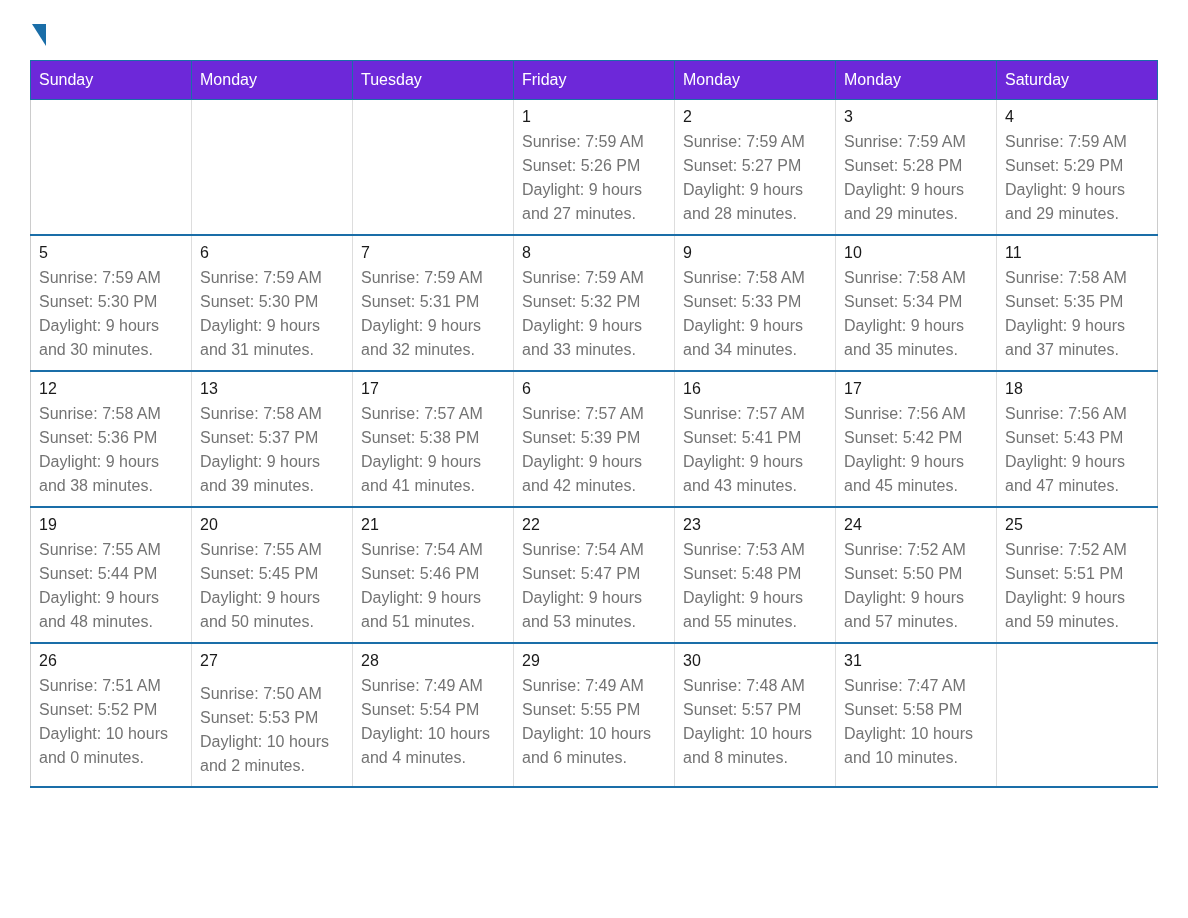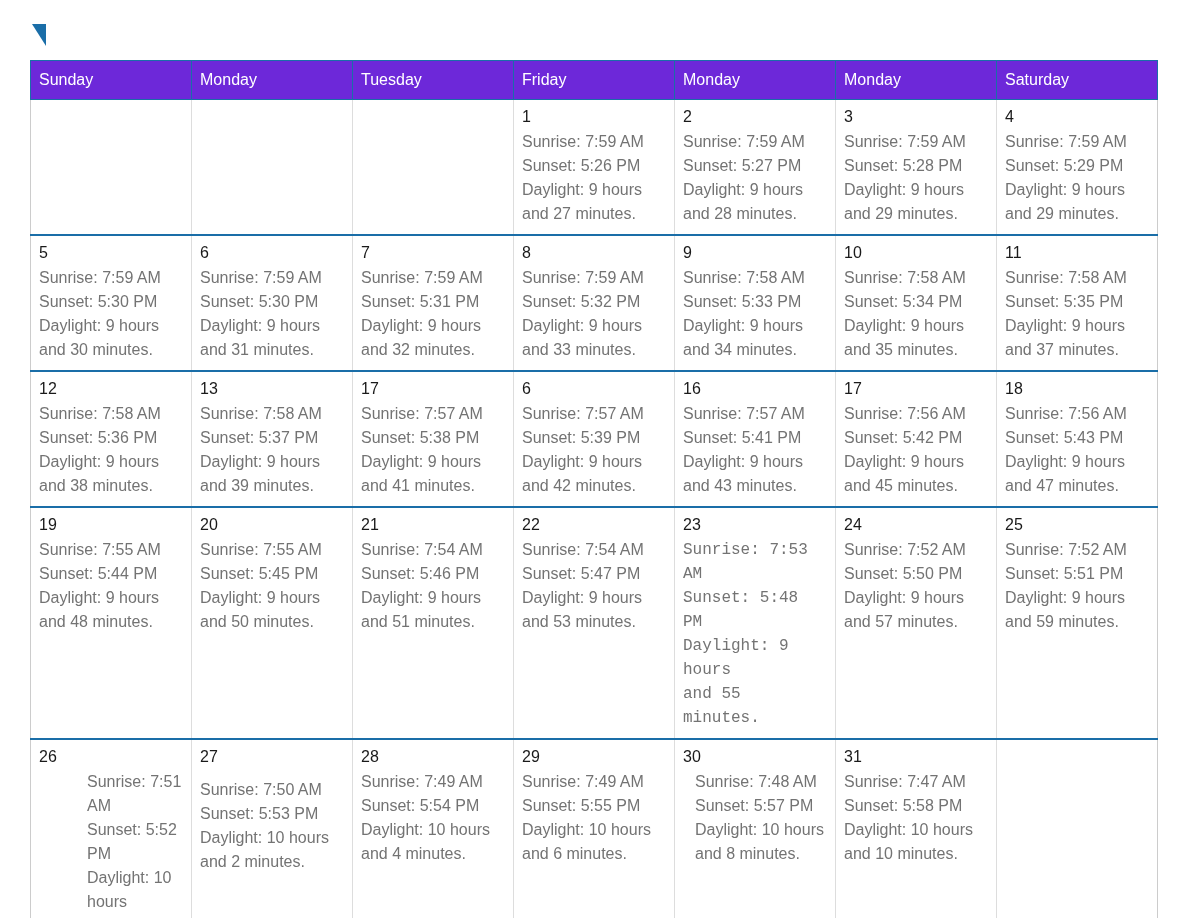--- a/index.html
+++ b/index.html
@@ -303,21 +303,21 @@
         </td>
         <td>
           <span class="day-num">22</span>
           <div class="day-info" style="white-space: pre-line;">Sunrise: 7:54 AM
 Sunset: 5:47 PM
 Daylight: 9 hours
 and 53 minutes.</div>
         </td>
         <td>
           <span class="day-num">23</span>
-          <div class="day-info" style="white-space: pre-line; font-family: Liberation Mono, monospace;">Sunrise: 7:53 AM
+          <div class="day-info" style="white-space: pre-line;">Sunrise: 7:53 AM
 Sunset: 5:48 PM
 Daylight: 9 hours
 and 55 minutes.</div>
         </td>
         <td>
           <span class="day-num">24</span>
           <div class="day-info" style="white-space: pre-line;">Sunrise: 7:52 AM
 Sunset: 5:50 PM
 Daylight: 9 hours
 and 57 minutes.</div>
@@ -326,21 +326,21 @@
           <span class="day-num">25</span>
           <div class="day-info" style="white-space: pre-line;">Sunrise: 7:52 AM
 Sunset: 5:51 PM
 Daylight: 9 hours
 and 59 minutes.</div>
         </td>
       </tr>
       <tr>
         <td>
           <span class="day-num">26</span>
-          <div class="day-info" style="white-space: pre-line; margin-left: 48px;">Sunrise: 7:51 AM
+          <div class="day-info" style="white-space: pre-line;">Sunrise: 7:51 AM
 Sunset: 5:52 PM
 Daylight: 10 hours
 and 0 minutes.</div>
         </td>
         <td>
           <span class="day-num">27</span>
           <div class="day-info" style="white-space: pre-line; margin-top: 12px;">Sunrise: 7:50 AM
 Sunset: 5:53 PM
 Daylight: 10 hours
 and 2 minutes.</div>
@@ -354,21 +354,21 @@
         </td>
         <td>
           <span class="day-num">29</span>
           <div class="day-info" style="white-space: pre-line;">Sunrise: 7:49 AM
 Sunset: 5:55 PM
 Daylight: 10 hours
 and 6 minutes.</div>
         </td>
         <td>
           <span class="day-num">30</span>
-          <div class="day-info" style="white-space: pre-line; margin-left: 12px;">Sunrise: 7:48 AM
+          <div class="day-info" style="white-space: pre-line;">Sunrise: 7:48 AM
 Sunset: 5:57 PM
 Daylight: 10 hours
 and 8 minutes.</div>
         </td>
         <td>
           <span class="day-num">31</span>
           <div class="day-info" style="white-space: pre-line;">Sunrise: 7:47 AM
 Sunset: 5:58 PM
 Daylight: 10 hours
 and 10 minutes.</div>

